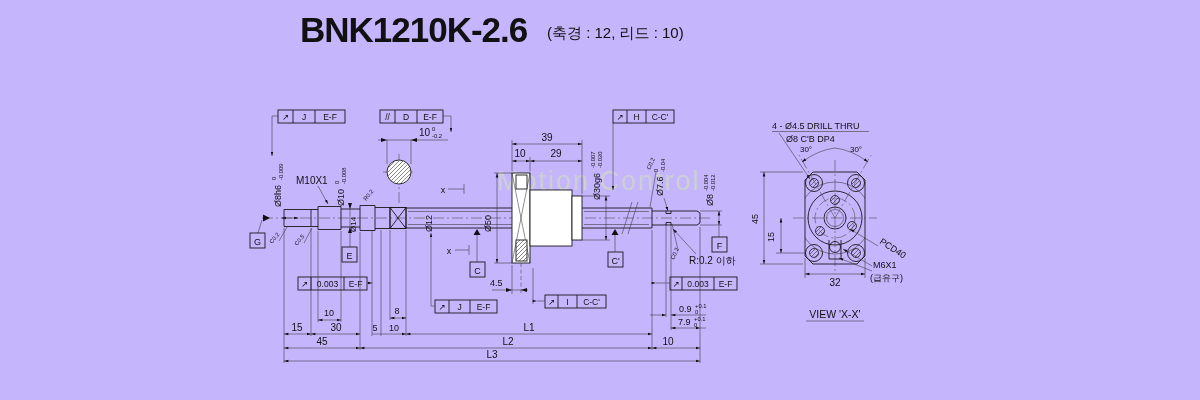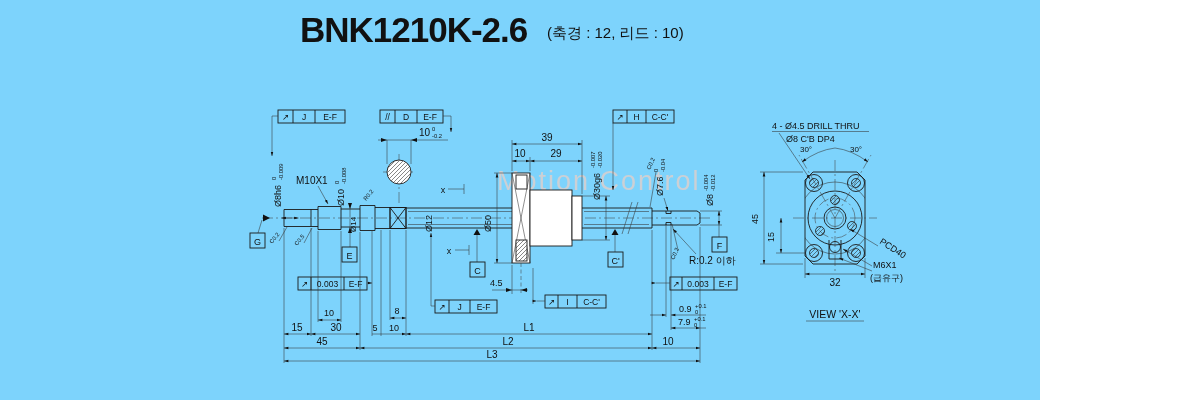--- a/index.html
+++ b/index.html
@@ -1,16 +1,16 @@
 <!DOCTYPE html>
 <html><head>
 <meta charset="utf-8">
 <style>
   html,body{margin:0;padding:0;background:#fff;}
-  .stage{position:relative;width:1040px;height:400px;background:#7dd3fc;overflow:hidden;}
+  .stage{position:relative;width:1200px;height:400px;background:#c4b5fd;overflow:hidden;}
   svg{position:absolute;left:0;top:0;}
   text{font-family:"Liberation Sans","DejaVu Sans",sans-serif;fill:#111;}
   .big{font-size:35px;font-weight:bold;letter-spacing:-1px;}
   .sub{font-size:15px;}
   .wm{font-size:27px;fill:#ccd0d5;letter-spacing:2px;}
   .d10{font-size:10px;}
   .d9{font-size:9px;}
   .d8{font-size:8px;}
   .tol{font-size:5.8px;}
   .gdt{font-size:8.5px;}

